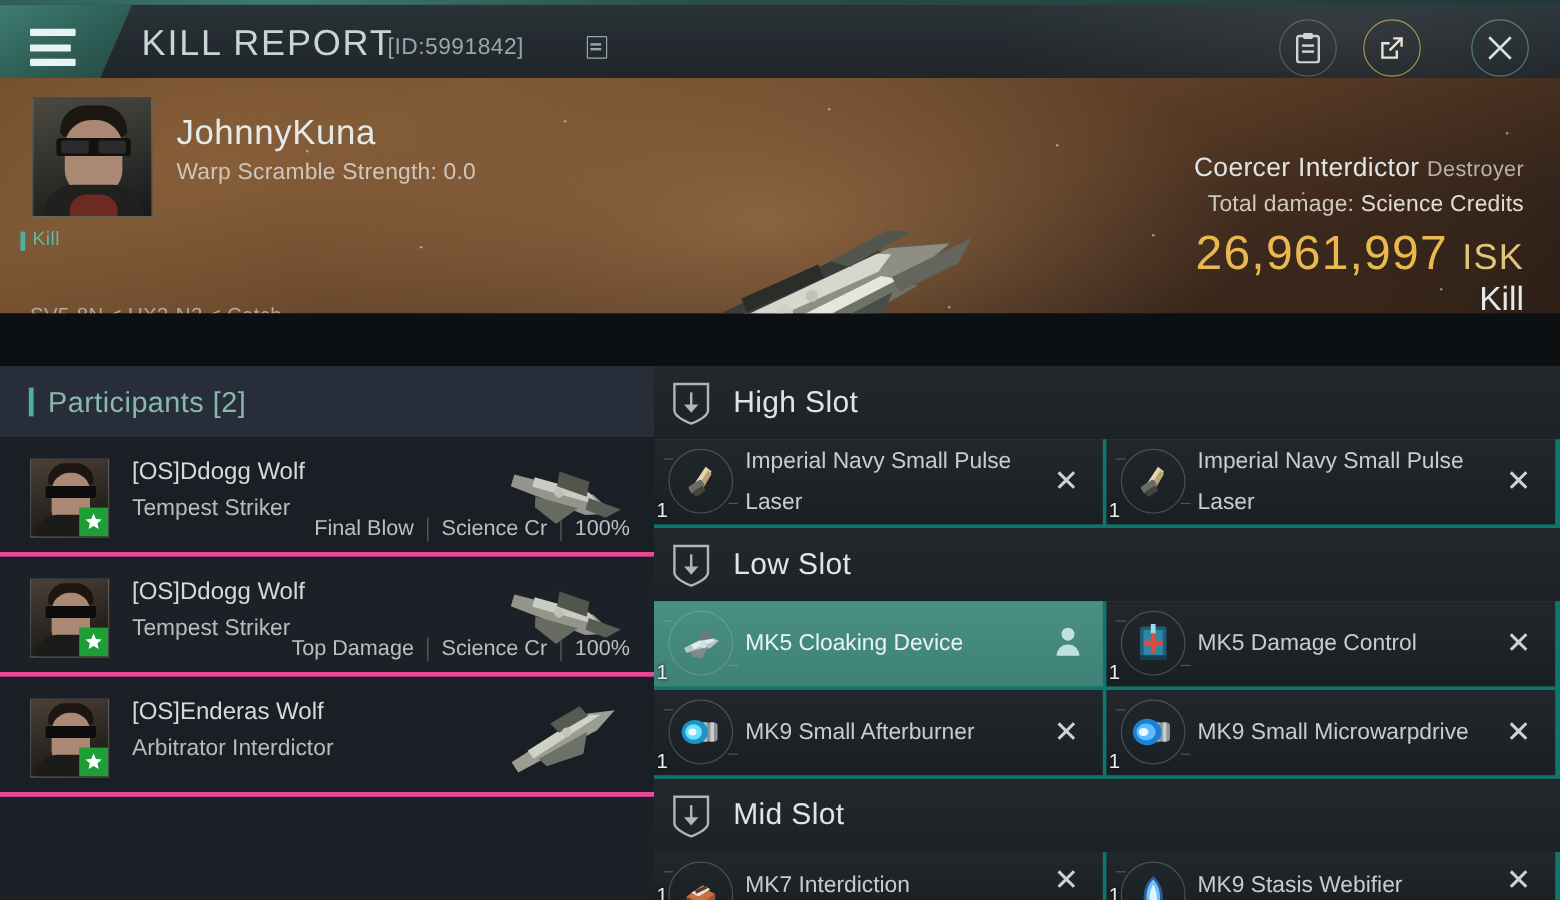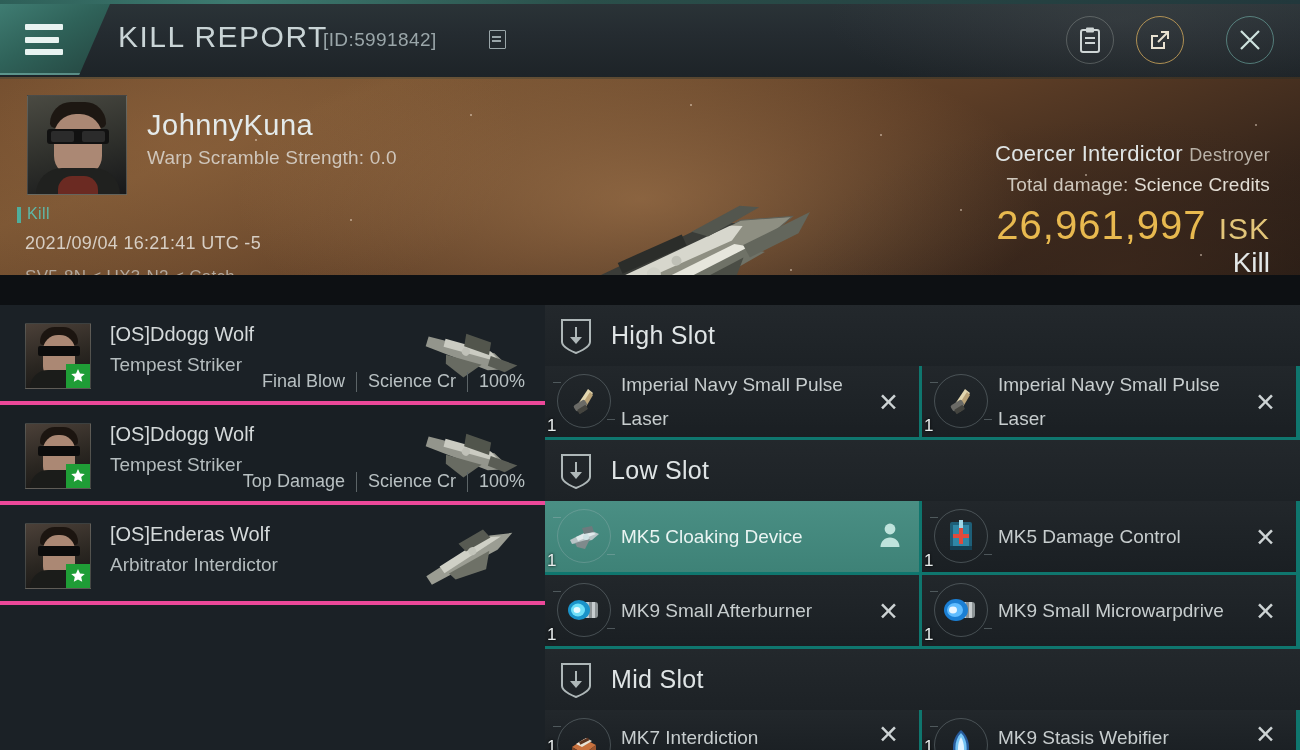--- a/index.html
+++ b/index.html
@@ -75,21 +75,21 @@
   .ring {
     position:absolute; inset:0; border-radius:50%;
     border: 1.6px solid rgba(190,195,190,.30);
   }
   .ring.gold { border-color: rgba(198,160,88,.85); }
   .ring.teal { border-color: rgba(120,190,180,.55); }
   .tb-icon svg { position:absolute; left:50%; top:50%; transform:translate(-50%,-50%); }
 
   
   .hero {
-    position:absolute; left:0; top:79px; width:1300px; height:196px;
+    position:absolute; left:0; top:65px; width:1300px; height:196px;
     background:
       radial-gradient(ellipse 560px 230px at 640px 120px, rgba(175,130,85,.55), rgba(0,0,0,0) 72%),
       radial-gradient(ellipse 500px 260px at 170px 60px, rgba(150,105,65,.45), rgba(0,0,0,0) 70%),
       radial-gradient(ellipse 420px 200px at 1120px 190px, rgba(60,40,28,.8), rgba(0,0,0,0) 75%),
       linear-gradient(160deg, #6e4a2c 0%, #7a5533 22%, #5c3d26 55%, #32231a 85%, #241a14 100%);
     overflow:hidden;
   }
   .stars { position:absolute; inset:0; pointer-events:none; }
   .star { position:absolute; background:#ffeede; border-radius:50%; opacity:.55; }
 
@@ -297,21 +297,20 @@
       <div class="face-hair"></div>
       <div class="face-skin"></div>
       <div class="face-glass"></div>
       <div class="face-torso"></div>
       <div class="face-collar"></div>
     </div>
 
     <div class="hero-name">JohnnyKuna</div>
     <div class="hero-sub">Warp Scramble Strength: 0.0</div>
     <div class="kill-tag">Kill</div>
-    <div class="hero-date">2021/09/04 16:21:41 UTC -5</div>
     <div class="hero-loc">SV5-8N &lt; UX3-N2 &lt; Catch</div>
 
     <svg class="hero-ship" viewBox="0 0 340 195">
       <g transform="rotate(-20 170 100)">
         <path d="M40 96 L250 72 L300 86 L252 104 L44 112 Z" fill="#8e8f82"></path>
         <path d="M40 96 L250 72 L300 86 L252 104 L44 112 Z" fill="none" stroke="#5e6058" stroke-width="1"></path>
         <path d="M62 88 L230 70 L250 78 L235 88 L66 100 Z" fill="#d7d7cd"></path>
         <path d="M96 76 L226 64 L244 73 L100 86 Z" fill="#3a3c38"></path>
         <rect x="120" y="70" width="70" height="12" fill="#2b2d2a" transform="rotate(-4 120 70)"></rect>
         <path d="M130 104 L236 92 L250 100 L136 116 Z" fill="#e6e6dc"></path>
@@ -339,20 +338,27 @@
         <span>26,961,997</span>
         <span class="unit">ISK</span>
       </div>
     </div>
     <div class="hr-kill">Kill</div>
   </div>
 
   <div class="body">
 
     <div class="left-panel">
+      <div class="panel-head">
+        <div class="bar"></div>
+        <div class="txt">
+          <span>Participants</span>
+          <span>[2]</span>
+        </div>
+      </div>
 
       <div class="p-row">
         <div class="p-avatar">
           <div class="pa-hair"></div>
           <div class="pa-skin"></div>
           <div class="pa-glass"></div>
           <div class="pa-torso"></div>
           <div class="star-badge">
             <svg width="16" height="16" viewBox="0 0 16 16">
                 <path d="M8 1l2 4.4 4.8.5-3.6 3.2 1 4.7L8 11.4 3.8 13.8l1-4.7L1.2 5.9 6 5.4z" fill="#fff"></path>

